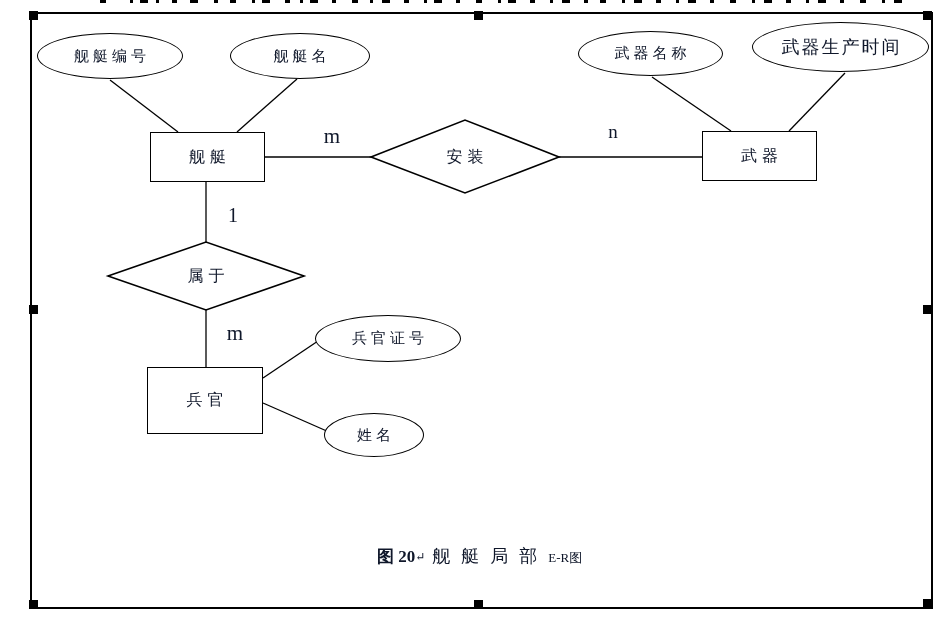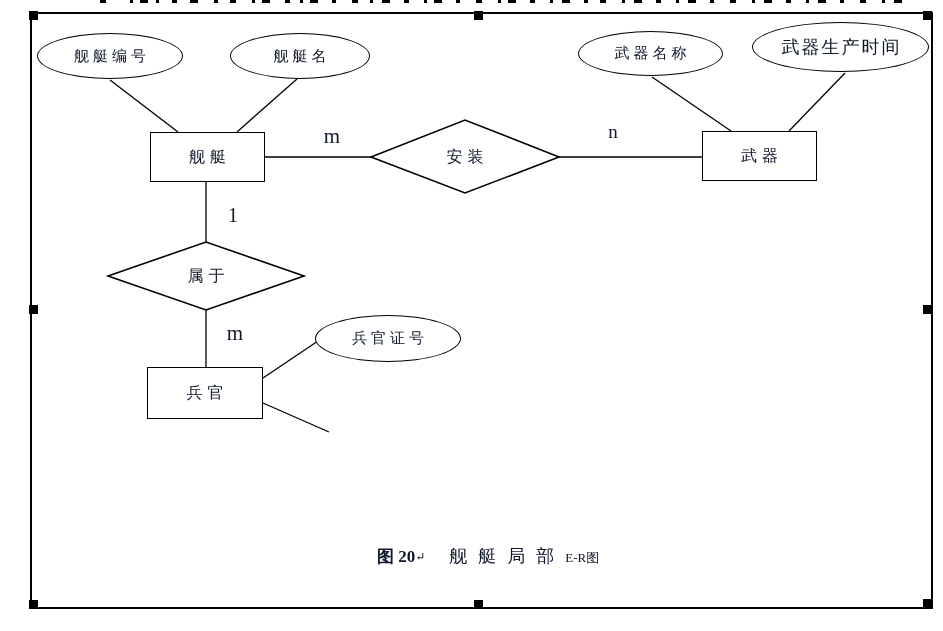--- a/index.html
+++ b/index.html
@@ -23,21 +23,21 @@
   .node-label{font-size:16px;letter-spacing:5px;text-indent:5px;white-space:nowrap;}
   .attr-label{font-size:15px;letter-spacing:4px;text-indent:4px;white-space:nowrap;}
   .attr-label.small{font-size:18px;letter-spacing:2px;text-indent:2px;}
   .rel-label{position:absolute;width:80px;text-align:center;font-size:16px;
              letter-spacing:5px;text-indent:5px;white-space:nowrap;}
   .card{position:absolute;text-align:center;font-size:20px;}
   
   .caption{position:absolute;left:330px;top:544px;white-space:nowrap;font-size:17px;}
   .caption .fig{font-weight:bold;font-size:17px;margin-left:47px;}
   .caption .ret{font-size:12px;vertical-align:1px;}
-  .caption .zh{font-size:18px;letter-spacing:11px;margin-left:24px;}
+  .caption .zh{font-size:18px;letter-spacing:11px;margin-left:7px;}
   .caption .en{font-size:13px;}
 </style>
 </head>
 <body>
 
 <div class="canvas">
 
   <svg class="overlay" viewBox="0 0 943 631">
     <g fill="#000">
       <rect x="100" y="0" width="6" height="3"></rect>
@@ -114,28 +114,31 @@
   </div>
   <div class="node attr" style="left:578px;top:31px;width:145px;height:45px;">
     <span class="attr-label">武器名称</span>
   </div>
   <div class="node attr" style="left:752px;top:22px;width:177px;height:50px;">
     <span class="attr-label small">武器生产时间</span>
   </div>
   <div class="node attr" style="left:315px;top:315px;width:146px;height:47px;justify-content:center;">
     <span class="attr-label">兵官证号</span>
   </div>
+  <div class="node attr" style="left:324px;top:413px;width:100px;height:44px;">
+    <span class="attr-label">姓名</span>
+  </div>
 
   <div class="node entity" style="left:150px;top:132px;width:115px;height:50px;">
     <span class="node-label">舰艇</span>
   </div>
   <div class="node entity" style="left:702px;top:131px;width:115px;height:50px;">
     <span class="node-label">武器</span>
   </div>
-  <div class="node entity" style="left:147px;top:367px;width:116px;height:52px;">
+  <div class="node entity" style="left:147px;top:367px;width:116px;height:67px;">
     <span class="node-label">兵官</span>
   </div>
 
   <div class="rel-label" style="left:425px;top:147px;">安装</div>
   <div class="rel-label" style="left:166px;top:266px;">属于</div>
 
   <div class="card" style="left:315px;top:124px;width:34px;font-size:21px;">m</div>
   <div class="card" style="left:599px;top:121px;width:28px;font-size:19px;">n</div>
   <div class="card" style="left:219px;top:204px;width:28px;">1</div>
   <div class="card" style="left:218px;top:321px;width:34px;font-size:21px;">m</div>

